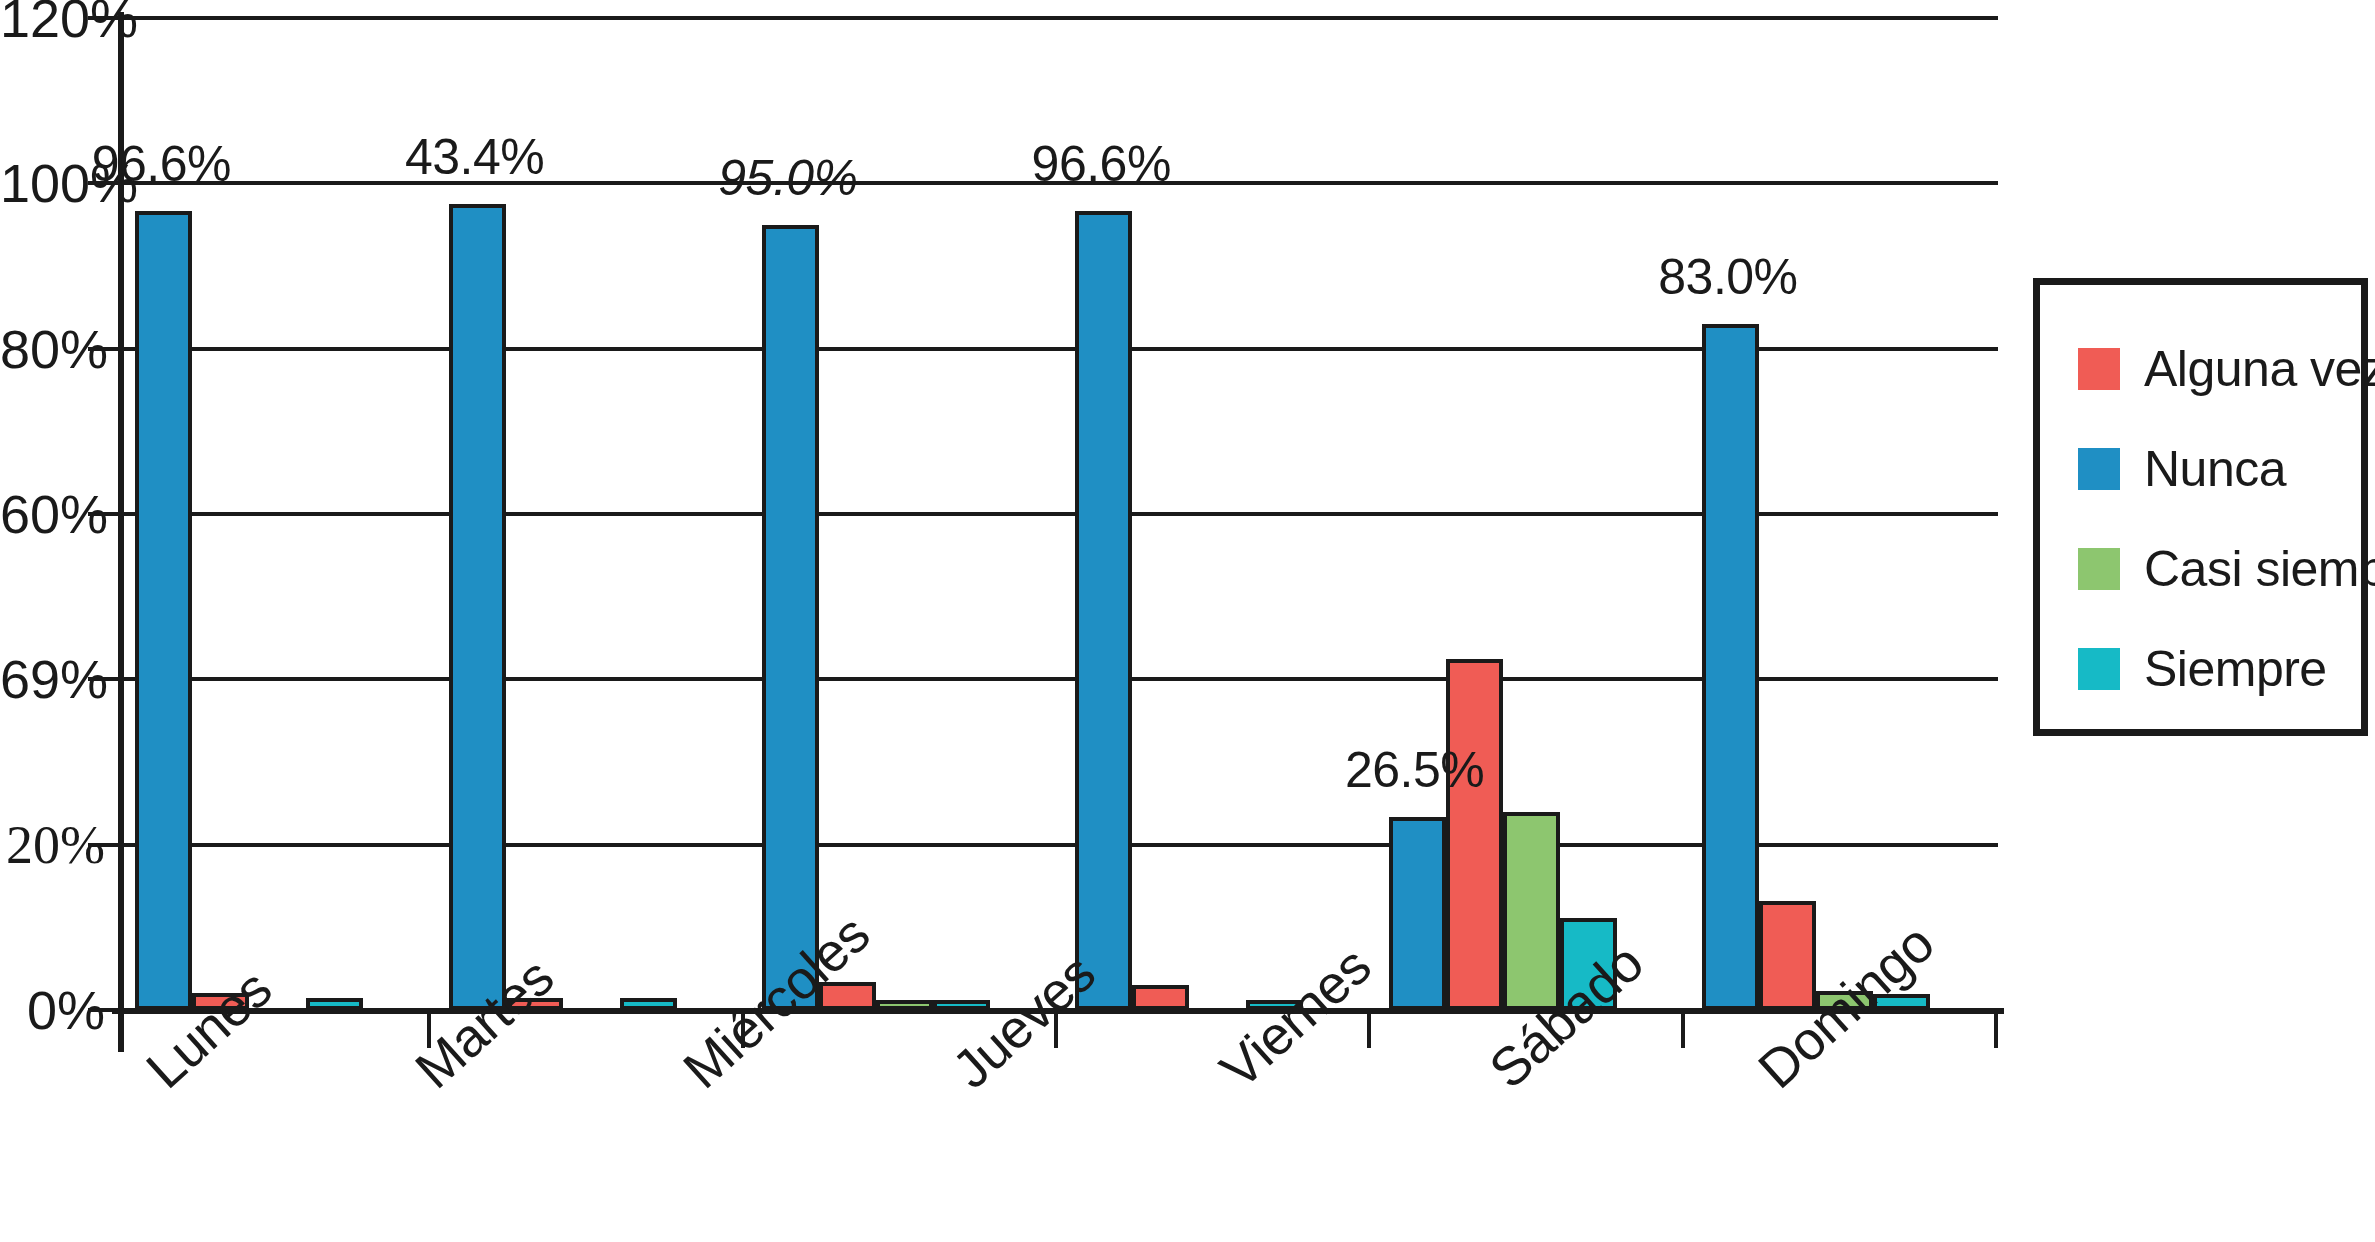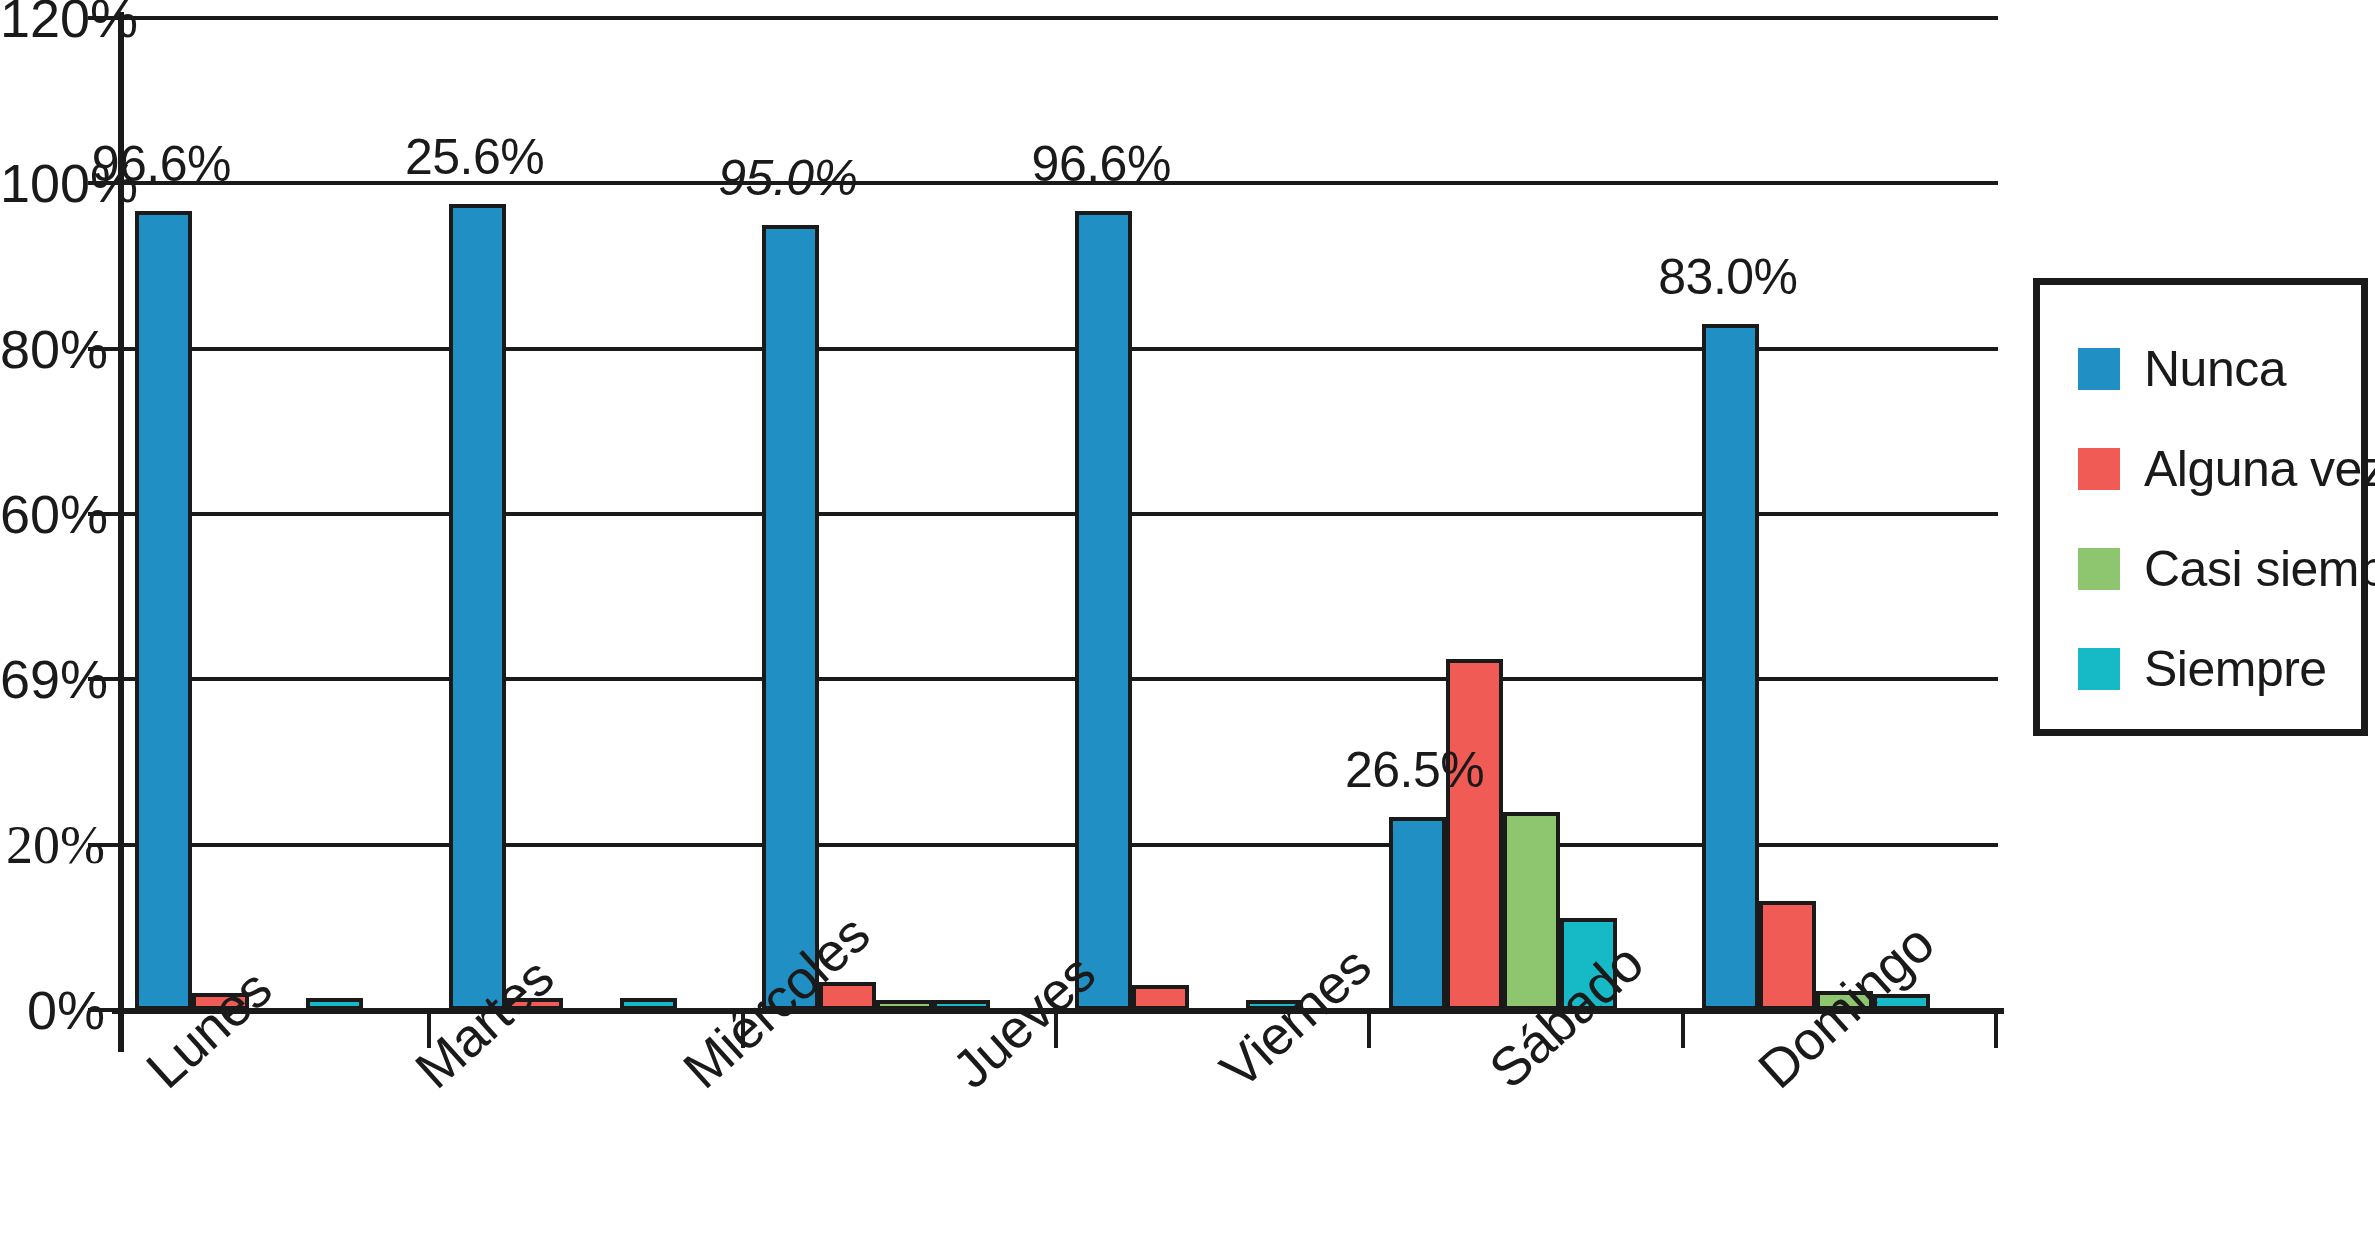--- a/index.html
+++ b/index.html
@@ -223,21 +223,21 @@
           <div class="bar-label" style="left: 43.2714px; bottom: 816.56px;">96.6%</div>
           <div class="group-sep"></div>
         </div>
         <div class="group">
           <div class="bars">
             <div class="bar s0" style="height: 806px;"></div>
             <div class="bar s1" style="height: 11.5733px;"></div>
             <div class="bar s2" style="height: 0px; visibility: hidden;"></div>
             <div class="bar s3" style="height: 11.5733px;"></div>
           </div>
-          <div class="bar-label" style="left: 43.2714px; bottom: 824px;">25.6%</div>
+          <div class="bar-label" style="left: 43.2714px; bottom: 824px;">43.4%</div>
           <div class="group-sep"></div>
         </div>
         <div class="group">
           <div class="bars">
             <div class="bar s0" style="height: 785.333px;"></div>
             <div class="bar s1" style="height: 28.1067px;"></div>
             <div class="bar s2" style="height: 10px;"></div>
             <div class="bar s3" style="height: 10px;"></div>
           </div>
           <div class="bar-label" style="left: 43.2714px; bottom: 803.333px; font-style: italic;">95.0%</div>
@@ -297,26 +297,26 @@
       <div class="xlabel-cell">
         <div class="xlabel">Sábado</div>
       </div>
       <div class="xlabel-cell">
         <div class="xlabel">Domingo</div>
       </div>
     </div>
 
   <div id="legend">
       <div class="legend-item">
+        <span class="legend-swatch s1"></span>
+        <span class="legend-text">Alguna vez</span>
+      </div>
+      <div class="legend-item">
         <span class="legend-swatch s0"></span>
         <span class="legend-text">Nunca</span>
-      </div>
-      <div class="legend-item">
-        <span class="legend-swatch s1"></span>
-        <span class="legend-text">Alguna vez</span>
       </div>
       <div class="legend-item">
         <span class="legend-swatch s2"></span>
         <span class="legend-text">Casi siempre</span>
       </div>
       <div class="legend-item">
         <span class="legend-swatch s3"></span>
         <span class="legend-text">Siempre</span>
       </div>
     </div>

